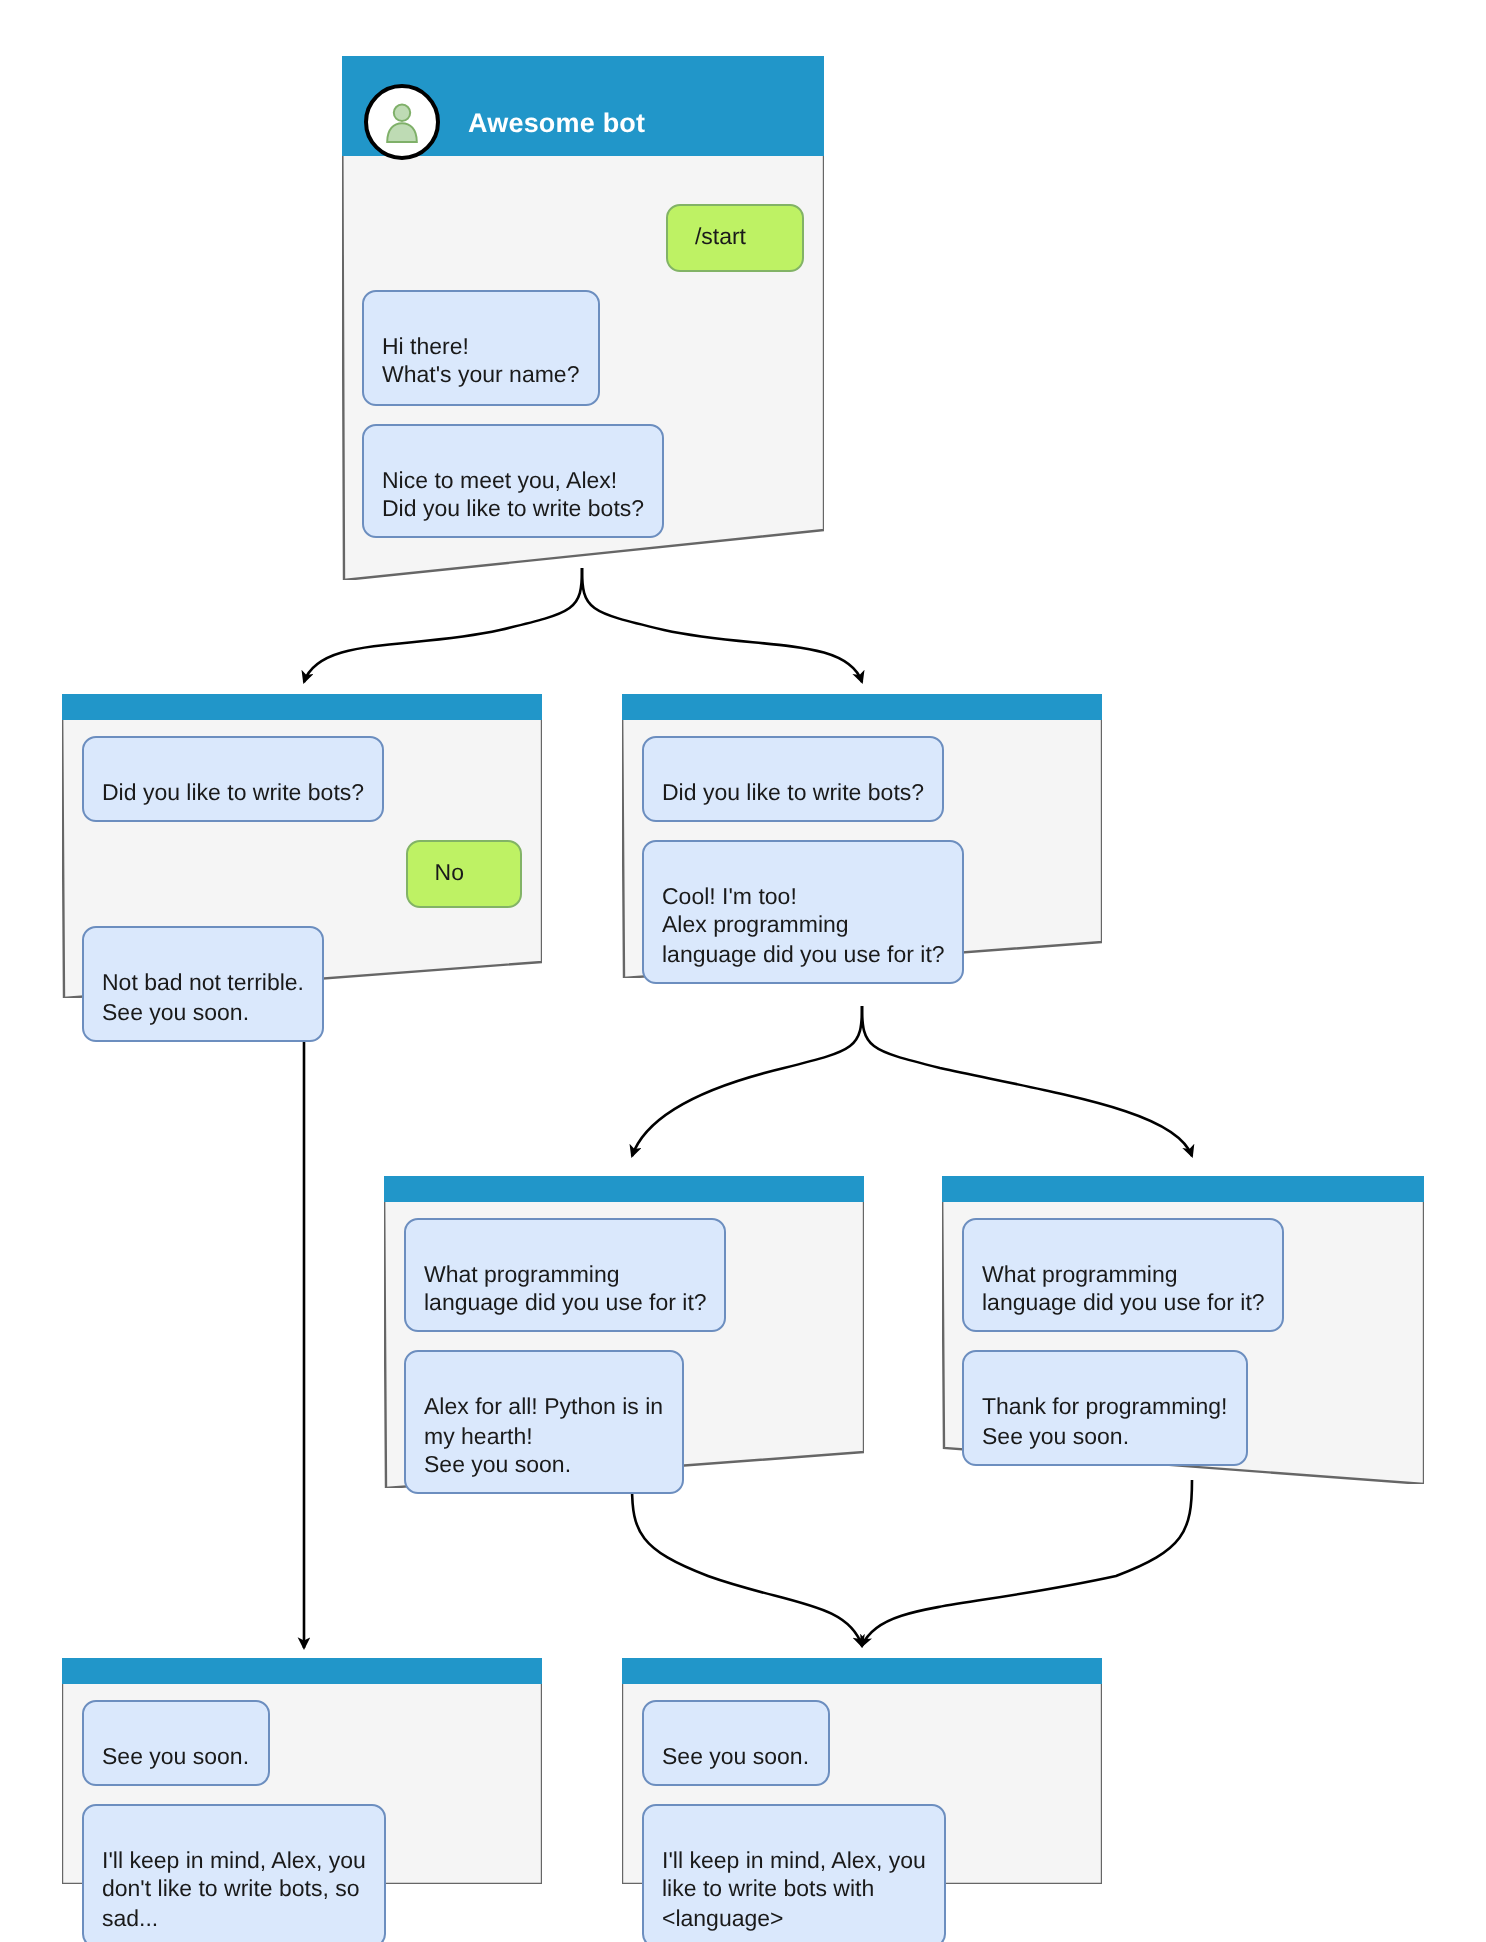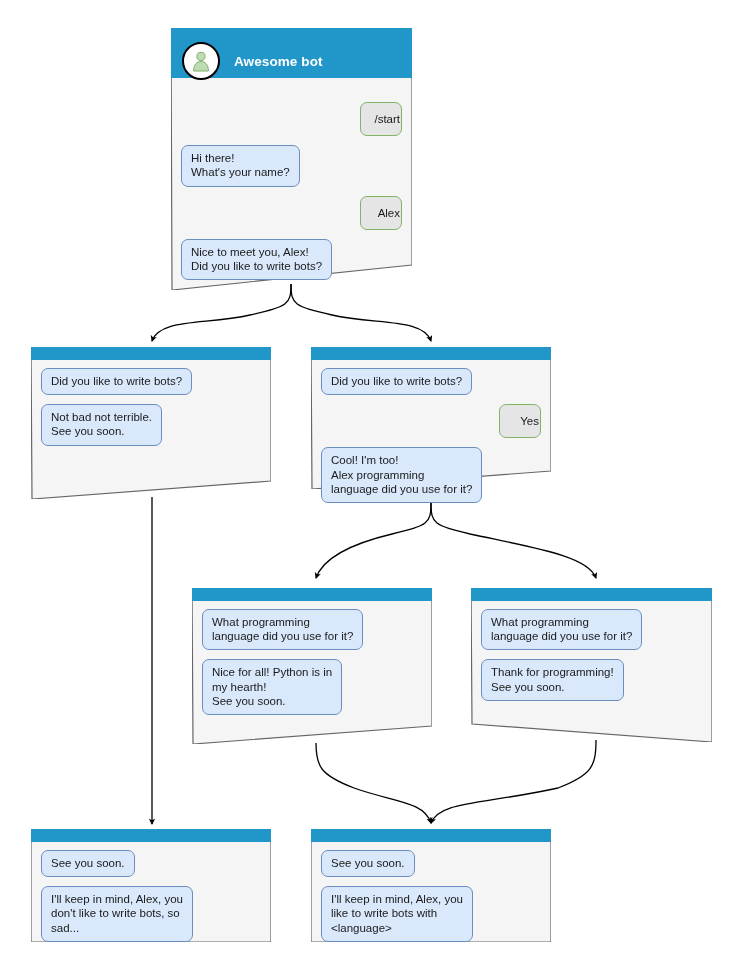--- a/index.html
+++ b/index.html
@@ -88,32 +88,32 @@
   .row.left  { justify-content: flex-start; }
   .row.right { justify-content: flex-end; }
 
   .bubble {
     border-radius: 7px;
     font-size: 11.5px;
     line-height: 14.2px;
     color: #1a1a1a;
     box-sizing: border-box;
     white-space: pre-line;
-    padding: 5px 9px 6px 9px;
+    padding: 21px 9px 6px 9px;
   }
   .bubble.bot {
     background: #dae8fc;
     border: 1px solid #6c8ebf;
   }
   .bubble.user {
-    background: #e5e5e5;
+    background: #bef264;
     border: 1px solid #82b366;
-    padding: 9px 1px 9px 13px;
+    padding: 9px 28px 9px 13px;
     min-width: 42px;
-    text-align: right;
+    text-align: center;
   }
 </style>
 </head>
 <body>
 
 <svg id="edges" viewBox="0 0 743 971">
   <defs>
     <marker id="arrow" markerWidth="10" markerHeight="10" refX="5.4" refY="3.2" orient="auto" markerUnits="userSpaceOnUse">
       <path d="M0,0 L6.4,3.2 L0,6.4 L1.7,3.2 z" fill="#000000"></path>
     </marker>
@@ -150,64 +150,61 @@
       <div class="bot-title">Awesome bot</div>
     </div>
     <div class="chat">
       <div class="row right">
         <div class="bubble user">/start</div>
       </div>
       <div class="row left">
         <div class="bubble bot">Hi there!
 What's your name?</div>
       </div>
-      <div class="row right">
-        <div class="bubble user">Alex</div>
-      </div>
       <div class="row left">
         <div class="bubble bot">Nice to meet you, Alex!
 Did you like to write bots?</div>
       </div>
     </div>
   </div>
 </div>
 
 <div class="node" style="left:31px; top:347px; width:240px; height:152px;">
   <svg class="card-shape" viewBox="0 0 240 152" preserveAspectRatio="none">
     <polygon points="0,0 240,0 240,134 1,152" fill="#f5f5f5" stroke="#666666" stroke-width="1.2"></polygon>
     <rect x="0" y="0" width="240" height="13" fill="#2196c9"></rect>
   </svg>
   <div class="card-content">
     <div class="titlebar"></div>
     <div class="chat">
       <div class="row left">
         <div class="bubble bot">Did you like to write bots?</div>
       </div>
+      <div class="row right">
+        <div class="bubble user">No</div>
+      </div>
       <div class="row left">
         <div class="bubble bot">Not bad not terrible.
 See you soon.</div>
       </div>
     </div>
   </div>
 </div>
 
 <div class="node" style="left:311px; top:347px; width:240px; height:142px;">
   <svg class="card-shape" viewBox="0 0 240 142" preserveAspectRatio="none">
     <polygon points="0,0 240,0 240,124 1,142" fill="#f5f5f5" stroke="#666666" stroke-width="1.2"></polygon>
     <rect x="0" y="0" width="240" height="13" fill="#2196c9"></rect>
   </svg>
   <div class="card-content">
     <div class="titlebar"></div>
     <div class="chat">
       <div class="row left">
         <div class="bubble bot">Did you like to write bots?</div>
       </div>
-      <div class="row right">
-        <div class="bubble user">Yes</div>
-      </div>
       <div class="row left">
         <div class="bubble bot">Cool! I'm too!
 Alex programming
 language did you use for it?</div>
       </div>
     </div>
   </div>
 </div>
 
 <div class="node" style="left:192px; top:588px; width:240px; height:156px;">
@@ -216,21 +213,21 @@
     <rect x="0" y="0" width="240" height="13" fill="#2196c9"></rect>
   </svg>
   <div class="card-content">
     <div class="titlebar"></div>
     <div class="chat">
       <div class="row left">
         <div class="bubble bot">What programming
 language did you use for it?</div>
       </div>
       <div class="row left">
-        <div class="bubble bot">Nice for all! Python is in
+        <div class="bubble bot">Alex for all! Python is in
 my hearth!
 See you soon.</div>
       </div>
     </div>
   </div>
 </div>
 
 <div class="node" style="left:471px; top:588px; width:241px; height:154px;">
   <svg class="card-shape" viewBox="0 0 241 154" preserveAspectRatio="none">
     <polygon points="0,0 241,0 241,154 1,136" fill="#f5f5f5" stroke="#666666" stroke-width="1.2"></polygon>

